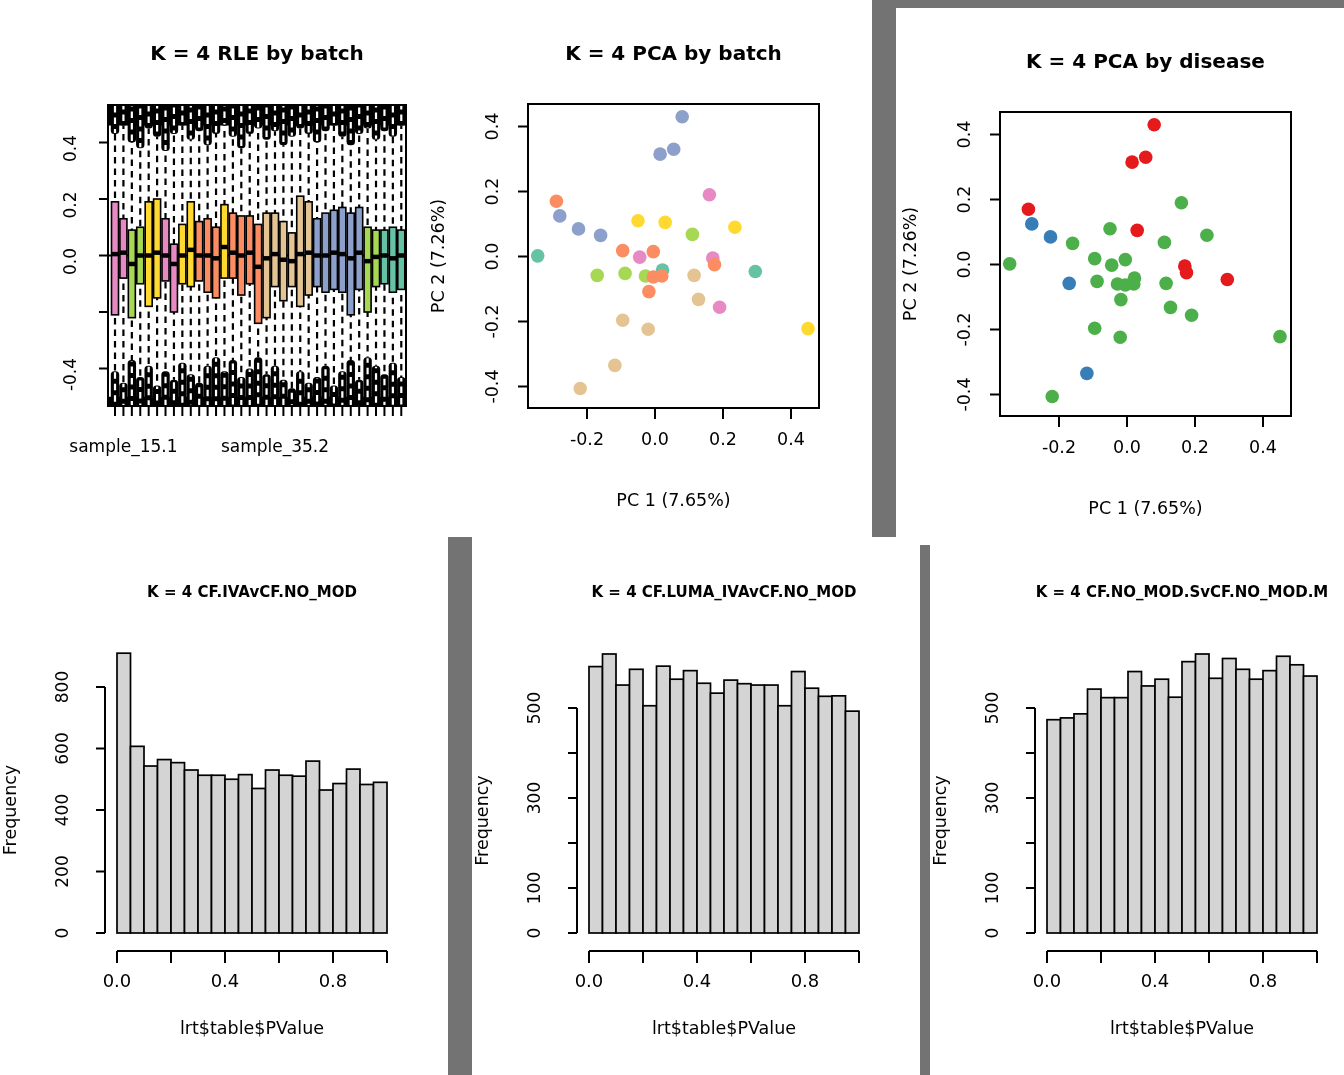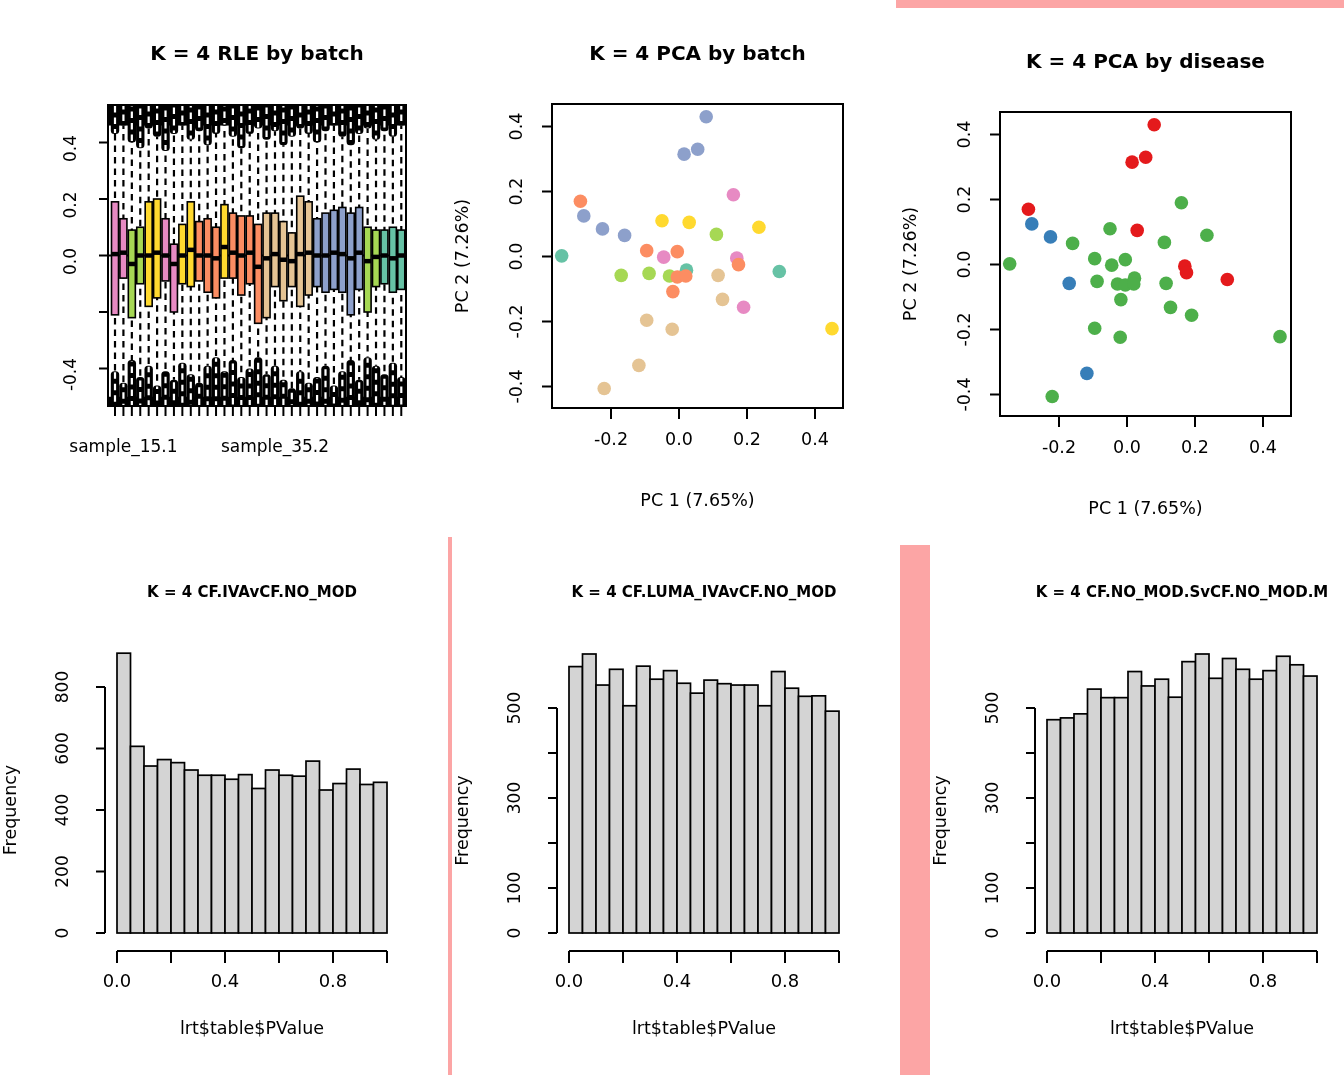--- a/index.html
+++ b/index.html
@@ -1,19 +1,19 @@
 <!DOCTYPE html>
 <html><head>
 <meta charset="utf-8">
 <style>
   html,body { margin:0; padding:0; background:#ffffff; }
   #figure {
     position: relative;
     width: 1344px; height: 1075px;
-    background: #fca5a5;
+    background: #737373;
     font-family: "DejaVu Sans", sans-serif;
   }
   .panel { position: absolute; width: 448px; }
   .panel svg { display:block; }
 </style>
 </head>
 <body>
 
 <div id="figure">
   <div class="panel" style="left:0;   top:0;">
@@ -312,21 +312,21 @@
         <line x1="359.18" y1="406" x2="359.18" y2="416" stroke="#000" stroke-width="2"></line>
         <line x1="367.6" y1="406" x2="367.6" y2="416" stroke="#000" stroke-width="2"></line>
         <line x1="376.02" y1="406" x2="376.02" y2="416" stroke="#000" stroke-width="2"></line>
         <line x1="384.44" y1="406" x2="384.44" y2="416" stroke="#000" stroke-width="2"></line>
         <line x1="392.86" y1="406" x2="392.86" y2="416" stroke="#000" stroke-width="2"></line>
         <line x1="401.28" y1="406" x2="401.28" y2="416" stroke="#000" stroke-width="2"></line>
         <text x="123.42" y="452" font-size="17" fill="#000" text-anchor="middle" font-family="&quot;DejaVu Sans&quot;, sans-serif">sample_15.1</text>
         <text x="274.98" y="452" font-size="17" fill="#000" text-anchor="middle" font-family="&quot;DejaVu Sans&quot;, sans-serif">sample_35.2</text>
       </svg>
     </div>
-  <div class="panel" style="left:448px;top:0;">
+  <div class="panel" style="left:424px;top:0;">
       <svg width="448" height="537" viewBox="0 0 448 537">
         <rect x="0" y="0" width="448" height="537" fill="#ffffff"></rect>
         <text x="249.5" y="60" font-size="20" fill="#000" text-anchor="middle" font-family="&quot;DejaVu Sans&quot;, sans-serif" font-weight="bold">K = 4 PCA by batch</text>
         <rect x="104" y="104" width="291" height="304" fill="#fff" stroke="#000" stroke-width="2"></rect>
         <g>
           <circle cx="258.2" cy="116.75" r="6.8" fill="#8DA0CB"></circle>
           <circle cx="236.1" cy="154.125" r="6.8" fill="#8DA0CB"></circle>
           <circle cx="249.7" cy="149.25" r="6.8" fill="#8DA0CB"></circle>
           <circle cx="285.4" cy="194.75" r="6.8" fill="#E78AC3"></circle>
           <circle cx="132.4" cy="201.25" r="6.8" fill="#FC8D62"></circle>
@@ -489,21 +489,21 @@
         <line x1="225" y1="414" x2="225" y2="426" stroke="#000" stroke-width="2"></line>
         <text x="225" y="450" font-size="18" fill="#000" text-anchor="middle" font-family="&quot;DejaVu Sans&quot;, sans-serif">0.4</text>
         <line x1="279" y1="414" x2="279" y2="426" stroke="#000" stroke-width="2"></line>
         <line x1="333" y1="414" x2="333" y2="426" stroke="#000" stroke-width="2"></line>
         <text x="333" y="450" font-size="18" fill="#000" text-anchor="middle" font-family="&quot;DejaVu Sans&quot;, sans-serif">0.8</text>
         <line x1="387" y1="414" x2="387" y2="426" stroke="#000" stroke-width="2"></line>
         <text x="252" y="497" font-size="17.5" fill="#000" text-anchor="middle" font-family="&quot;DejaVu Sans&quot;, sans-serif">lrt$table$PValue</text>
         <text x="16" y="273" font-size="17.5" fill="#000" text-anchor="middle" font-family="&quot;DejaVu Sans&quot;, sans-serif" transform="rotate(-90 16 273)">Frequency</text>
       </svg>
     </div>
-  <div class="panel" style="left:452px;top:537px;">
+  <div class="panel" style="left:472px;top:537px;">
       <svg width="448" height="538" viewBox="0 0 448 538">
         <rect x="0" y="0" width="448" height="538" fill="#ffffff"></rect>
         <text x="252" y="60" font-size="15" fill="#000" text-anchor="middle" font-family="&quot;DejaVu Sans&quot;, sans-serif" font-weight="bold">K = 4 CF.LUMA_IVAvCF.NO_MOD</text>
         <g>
           <rect x="117" y="129.59999999999997" width="13.5" height="266.40000000000003" fill="#D4D4D4" stroke="#000" stroke-width="1.7"></rect>
           <rect x="130.5" y="117" width="13.5" height="279" fill="#D4D4D4" stroke="#000" stroke-width="1.7"></rect>
           <rect x="144" y="148.04999999999998" width="13.5" height="247.95000000000002" fill="#D4D4D4" stroke="#000" stroke-width="1.7"></rect>
           <rect x="157.5" y="132.3" width="13.5" height="263.7" fill="#D4D4D4" stroke="#000" stroke-width="1.7"></rect>
           <rect x="171" y="168.75" width="13.5" height="227.25" fill="#D4D4D4" stroke="#000" stroke-width="1.7"></rect>
           <rect x="184.5" y="129.14999999999998" width="13.5" height="266.85" fill="#D4D4D4" stroke="#000" stroke-width="1.7"></rect>

